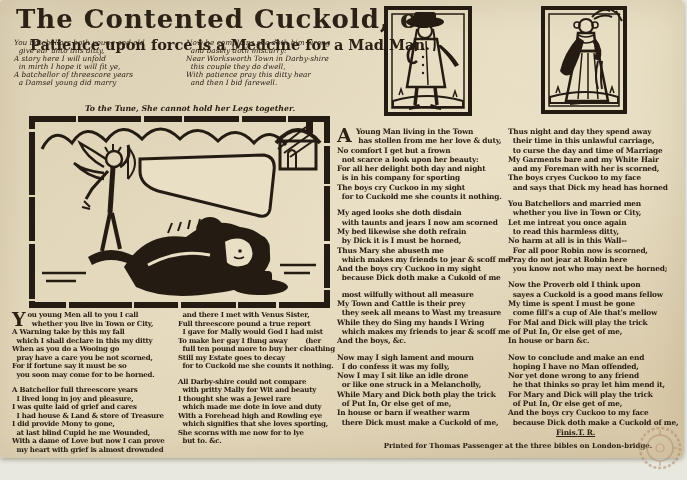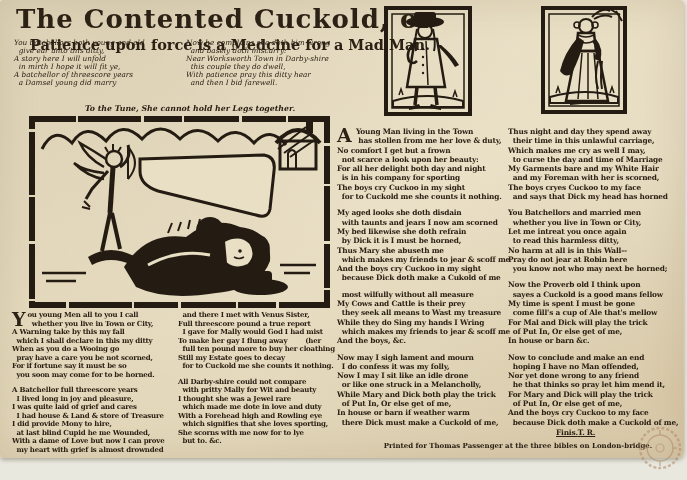--- a/index.html
+++ b/index.html
@@ -129,21 +129,21 @@
           <div>  pray have a care you be not scorned,</div>
           <div>For if fortune say it must be so</div>
           <div>  you soon may come for to be horned.</div>
         </div>
     </div>
     <div class="stanza lines">
         <div>A Batchellor full threescore years</div>
         <div>  I lived long in joy and pleasure,</div>
         <div>I was quite laid of grief and cares</div>
         <div>  I had house &amp; Land &amp; store of Treasure</div>
-        <div>I did provide Mony to hire,</div>
+        <div>I did provide Mony to gone,</div>
         <div>  at last blind Cupid he me Wounded,</div>
         <div>With a dame of Love but now I can prove</div>
         <div>  my heart with grief is almost drownded</div>
       </div>
   </div>
   <div id="lower-left-2" class="col blackletter">
     <div class="stanza lines">
         <div>  and there I met with Venus Sister,</div>
         <div>Full threescore pound a true report</div>
         <div>  I gave for Mally would God I had mist</div>
@@ -183,21 +183,21 @@
         <div>  with taunts and jears I now am scorned</div>
         <div>My bed likewise she doth refrain</div>
         <div>  by Dick it is I must be horned,</div>
         <div>Thus Mary she abuseth me</div>
         <div>  which makes my friends to jear &amp; scoff me</div>
         <div>And the boys cry Cuckoo in my sight</div>
         <div>  because Dick doth make a Cukold of me</div>
       </div>
     <div class="stanza lines">
         <div>  most wilfully without all measure</div>
-        <div>My Cows and Cattle is their prey</div>
+        <div>My Town and Cattle is their prey</div>
         <div>  they seek all means to Wast my treasure</div>
         <div>While they do Sing my hands I Wring</div>
         <div>  which makes my friends to jear &amp; scoff me</div>
         <div>And the boys, &amp;c.</div>
       </div>
     <div class="stanza lines">
         <div>Now may I sigh lament and mourn</div>
         <div>  I do confess it was my folly,</div>
         <div>Now I may I sit like an idle drone</div>
         <div>  or like one struck in a Melancholly,</div>
@@ -205,33 +205,33 @@
         <div>  of Put In, Or else get of me,</div>
         <div>In house or barn if weather warm</div>
         <div>  there Dick must make a Cuckold of me,</div>
       </div>
   </div>
 
   <div id="col-right" class="col blackletter">
     <div class="stanza lines">
         <div>Thus night and day they spend away</div>
         <div>  their time in this unlawful carriage,</div>
-        <div>Which makes me cry as well I may,</div>
         <div>  to curse the day and time of Marriage</div>
         <div>My Garments bare and my White Hair</div>
         <div>  and my Foreman with her is scorned,</div>
         <div>The boys cryes Cuckoo to my face</div>
         <div>  and says that Dick my head has horned</div>
       </div>
     <div class="stanza lines">
         <div>You Batchellors and married men</div>
         <div>  whether you live in Town or City,</div>
         <div>Let me intreat you once again</div>
         <div>  to read this harmless ditty,</div>
         <div>No harm at all is in this Wall--</div>
+        <div>  For all poor Robin now is scorned,</div>
         <div>Pray do not jear at Robin here</div>
         <div>  you know not who may next be horned;</div>
       </div>
     <div class="stanza lines">
         <div>Now the Proverb old I think upon</div>
         <div>  sayes a Cuckold is a good mans fellow</div>
         <div>My time is spent I must be gone</div>
         <div>  come fill's a cup of Ale that's mellow</div>
         <div>For Mal and Dick will play the trick</div>
         <div>  of Put In, Or else get of me,</div>

